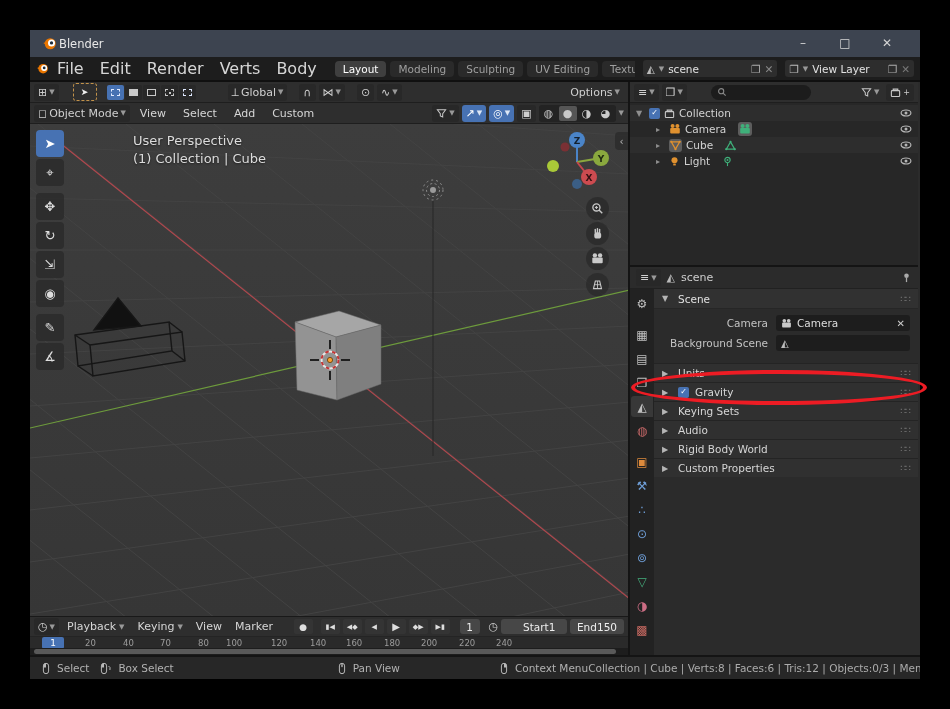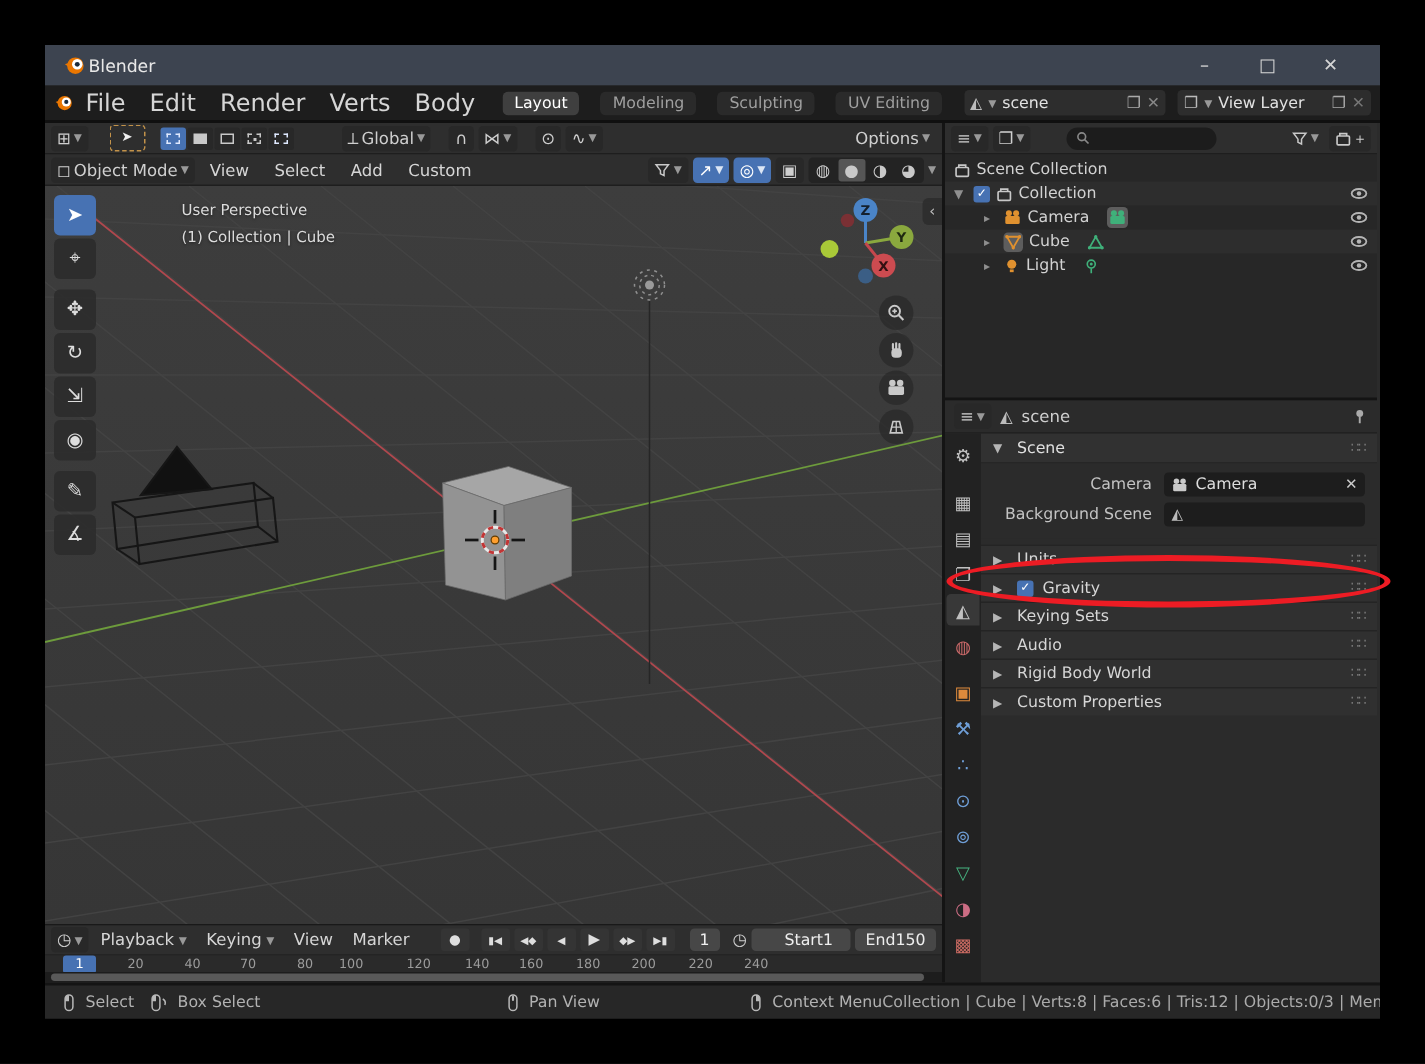--- a/index.html
+++ b/index.html
@@ -9,21 +9,21 @@
 
 
 .titlebar{height:27px;background:#3d4450;display:flex;align-items:center;padding:0 12px;gap:2px;flex:none}
 .titlebar .title{font-size:11.5px;color:#e8e8e8}
 .win-controls{margin-left:auto;display:flex}
 .win-btn{width:42px;text-align:center;color:#d5d5d5;font-size:12px;line-height:27px}
 
 
 .topbar{height:23px;background:#1d1d1d;display:flex;align-items:center;padding:0 6px;flex:none}
 .menu{padding:0 8px;color:#d6d6d6;font-size:16px;line-height:23px}
-.tabs{display:flex;gap:14px;margin-left:10px;width:348px;overflow:hidden;align-items:center}
+.tabs{display:flex;gap:4px;margin-left:10px;width:348px;overflow:hidden;align-items:center}
 .tab{padding:2px 8px;font-size:10.5px;color:#9f9f9f;background:#2a2a2a;border-radius:4px;white-space:nowrap}
 .tab.active{background:#3f3f3f;color:#fff}
 .idwidget{height:17px;background:#2d2d2d;border-radius:3px;display:flex;align-items:center;padding:0 4px;gap:4px;font-size:10.5px;color:#e2e2e2;margin-left:8px}
 .idwidget .dim{color:#777}
 .ic{display:inline-block;vertical-align:middle}
 
 
 .main{display:flex;flex:1;min-height:0;border-top:2px solid #101010}
 .left-col{width:600px;display:flex;flex-direction:column;border-right:2px solid #141414;flex:none}
 .right-col{width:288px;display:flex;flex-direction:column;background:#262626;flex:none}
@@ -44,21 +44,21 @@
 .sm .mix{border:1px solid #c8c8c8}
 .sm .dot{border:1px dashed #c8c8c8;position:relative}
 .sm .dot::after{content:"";position:absolute;left:3px;top:2px;width:2px;height:2px;background:#c8c8c8}
 .shadegrp{display:flex;gap:1px;background:#232323;border-radius:3px;padding:1px}
 .shadebtn{width:18px;height:15px;border-radius:2px;display:flex;align-items:center;justify-content:center;color:#c9c9c9;font-size:11px}
 .shadebtn.active{background:#555}
 
 
 .viewport{flex:1;position:relative;background:linear-gradient(#3d3d3d,#363636);overflow:hidden}
 .viewport svg.scene{position:absolute;inset:0}
-.vp-text{position:absolute;left:91px;top:8px;color:#dcdcdc;font-size:10px;text-shadow:0 1px 2px rgba(0,0,0,.5);line-height:18px}
+.vp-text{position:absolute;left:103px;top:8px;color:#dcdcdc;font-size:13px;text-shadow:0 1px 2px rgba(0,0,0,.5);line-height:18px}
 .vtools{position:absolute;left:6px;top:6px;display:flex;flex-direction:column;gap:2px}
 .vtool{width:28px;height:27px;background:rgba(43,43,43,.88);border-radius:4px;display:flex;align-items:center;justify-content:center;color:#ddd;font-size:13px}
 .vtool.active{background:#4772b3;color:#fff}
 .vtool.gap{margin-top:5px}
 .vpbtn{position:absolute;left:556px;width:23px;height:23px;border-radius:50%;background:rgba(40,40,40,.72);display:flex;align-items:center;justify-content:center;color:#c9c9c9}
 .sidebar-toggle{position:absolute;right:0;top:8px;width:13px;height:18px;background:rgba(43,43,43,.8);border-radius:4px 0 0 4px;color:#bbb;display:flex;align-items:center;justify-content:center;font-size:10px}
 
 
 .timeline{height:39px;display:flex;flex-direction:column;flex:none;border-top:1px solid #191919}
 .tl-header{height:20px;background:#2e2e2e;display:flex;align-items:center;gap:3px;padding:0 4px}
@@ -561,26 +561,20 @@
           </div>
         <div class="hbtn">
             <svg class="ic" width="11" height="11" style="color:#c9c9c9">
               <use href="#i-coll"></use>
             </svg>
             <span style="font-size:8px;color:#ccc">+</span>
           </div>
       </div>
 
       <div class="ol-tree">
-        <div class="ol-row">
-          <svg class="ic" width="11" height="11" style="color:#c8c8c8">
-              <use href="#i-coll"></use>
-            </svg>
-          <span>Scene Collection</span>
-        </div>
         <div class="ol-row alt">
           <span class="arrow">▼</span>
           <span class="cb">✓</span>
           <svg class="ic" width="11" height="11" style="color:#c8c8c8">
               <use href="#i-coll"></use>
             </svg>
           <span>Collection</span>
           <span class="spacer"></span>
           <svg class="ic" width="12" height="12" style="color:#b5b5b5">
               <use href="#i-eye"></use>

